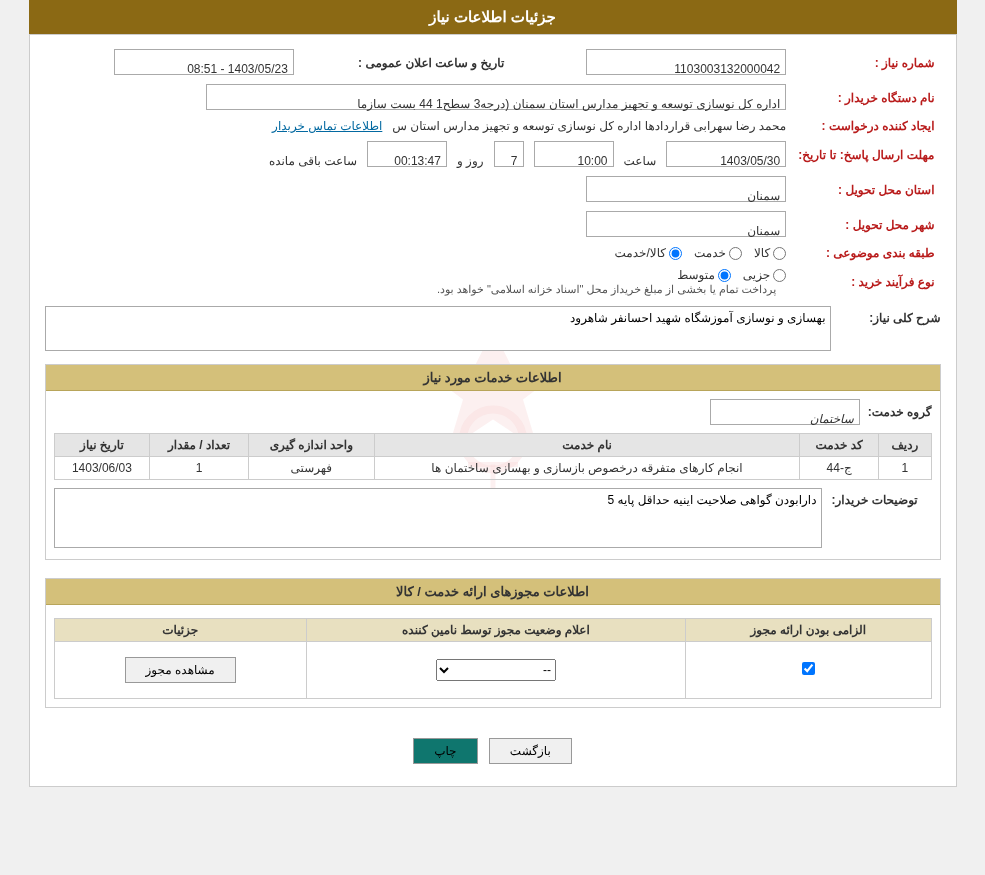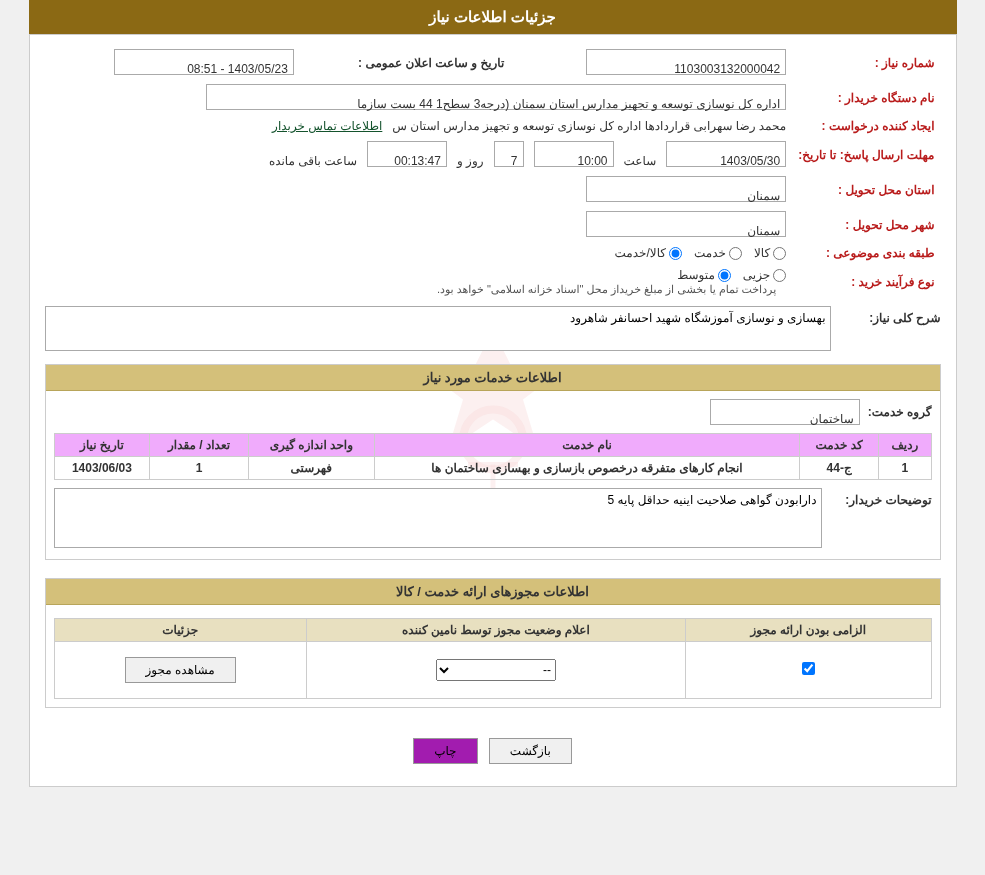--- a/index.html
+++ b/index.html
@@ -50,21 +50,21 @@
     }
     .input-box {
       border: 1px solid #aaa;
       background: #fff;
       padding: 12px 5px;
       height: 22px;
       display: inline-block;
     }
     .input-medium { width: 180px; }
     .date-box { width: 120px; }
-    .link-blue { color: #14532d; text-decoration: underline; cursor: pointer; }
+    .link-blue { color: #0369a1; text-decoration: underline; cursor: pointer; }
     .radio-group {
       display: flex;
       gap: 12px;
       align-items: center;
     }
     .radio-item {
       display: flex;
       align-items: center;
       gap: 3px;
     }
@@ -82,31 +82,30 @@
     }
     .section-block-content {
       padding: 8px;
     }
     .data-table {
       width: 100%;
       border-collapse: collapse;
       margin-top: 5px;
     }
     .data-table th {
-      background: #f0abfc;
+      background: #e5e5e5;
       border: 1px solid #ccc;
       padding: 4px 6px;
       text-align: center;
       font-weight: bold;
     }
     .data-table td {
       border: 1px solid #ccc;
       padding: 4px 6px;
       text-align: center;
-      font-weight: bold;
     }
     .textarea-box {
       width: 100%;
       height: 60px;
       border: 1px solid #aaa;
       resize: none;
       padding: 4px;
       font-family: Tahoma, Arial, sans-serif;
       font-size: 12px;
     }
@@ -120,21 +119,21 @@
     .btn {
       padding: 5px 20px;
       border: 1px solid #999;
       background: #f0f0f0;
       cursor: pointer;
       font-family: Tahoma, Arial, sans-serif;
       font-size: 12px;
       margin: 0 4px;
     }
     .btn-print {
-      background: #a21caf;
+      background: #0f766e;
     }
     .btn-back {
       background: #f0f0f0;
     }
     .watermark-container {
       position: relative;
     }
     .watermark {
       position: absolute;
       top: 50%;
@@ -302,21 +301,21 @@
         <div style="flex:1; padding-right:10px;">
           <textarea class="textarea-box textarea-small" readonly="" style="">بهسازی و نوسازی آموزشگاه شهید احسانفر شاهرود</textarea>
         </div>
       </div>
 
       <div class="section-block">
         <div class="section-block-title">اطلاعات خدمات مورد نیاز</div>
         <div class="section-block-content">
           <div style="display:flex; align-items:center; margin-bottom:8px;">
             <span style="font-weight:bold; margin-left:8px;">گروه خدمت:</span>
-            <span class="input-box" style="width:150px; display:inline-block;">ساختمان</span>
+            <span class="input-box" style="width:150px; display:inline-block;font-style:italic;">ساختمان</span>
           </div>
           <table class="data-table">
             <thead>
               <tr>
                 <th>ردیف</th>
                 <th>کد خدمت</th>
                 <th>نام خدمت</th>
                 <th>واحد اندازه گیری</th>
                 <th>تعداد / مقدار</th>
                 <th>تاریخ نیاز</th>
@@ -327,21 +326,21 @@
     <td>1</td>
     <td>ج-44</td>
     <td>انجام کارهای متفرقه درخصوص بازسازی و بهسازی ساختمان ها</td>
     <td>فهرستی</td>
     <td>1</td>
     <td>1403/06/03</td>
   </tr>
               </tbody>
           </table>
           <div style="display:flex; align-items:flex-start; margin-top:8px;">
-            <div style="width:100px; font-weight:bold; text-align:right; padding-top:5px; white-space:nowrap;">توضیحات خریدار:</div>
+            <div style="width:100px; font-weight:bold; text-align:left; padding-top:5px; white-space:nowrap;">توضیحات خریدار:</div>
             <div style="flex:1; padding-right:10px;">
               <textarea class="textarea-box" readonly="" style="">دارابودن گواهی صلاحیت اینیه حداقل پایه 5</textarea>
             </div>
           </div>
         </div>
       </div>
 
       <div class="section-block">
         <div class="section-block-title">اطلاعات مجوزهای ارائه خدمت / کالا</div>
         <div class="section-block-content">

